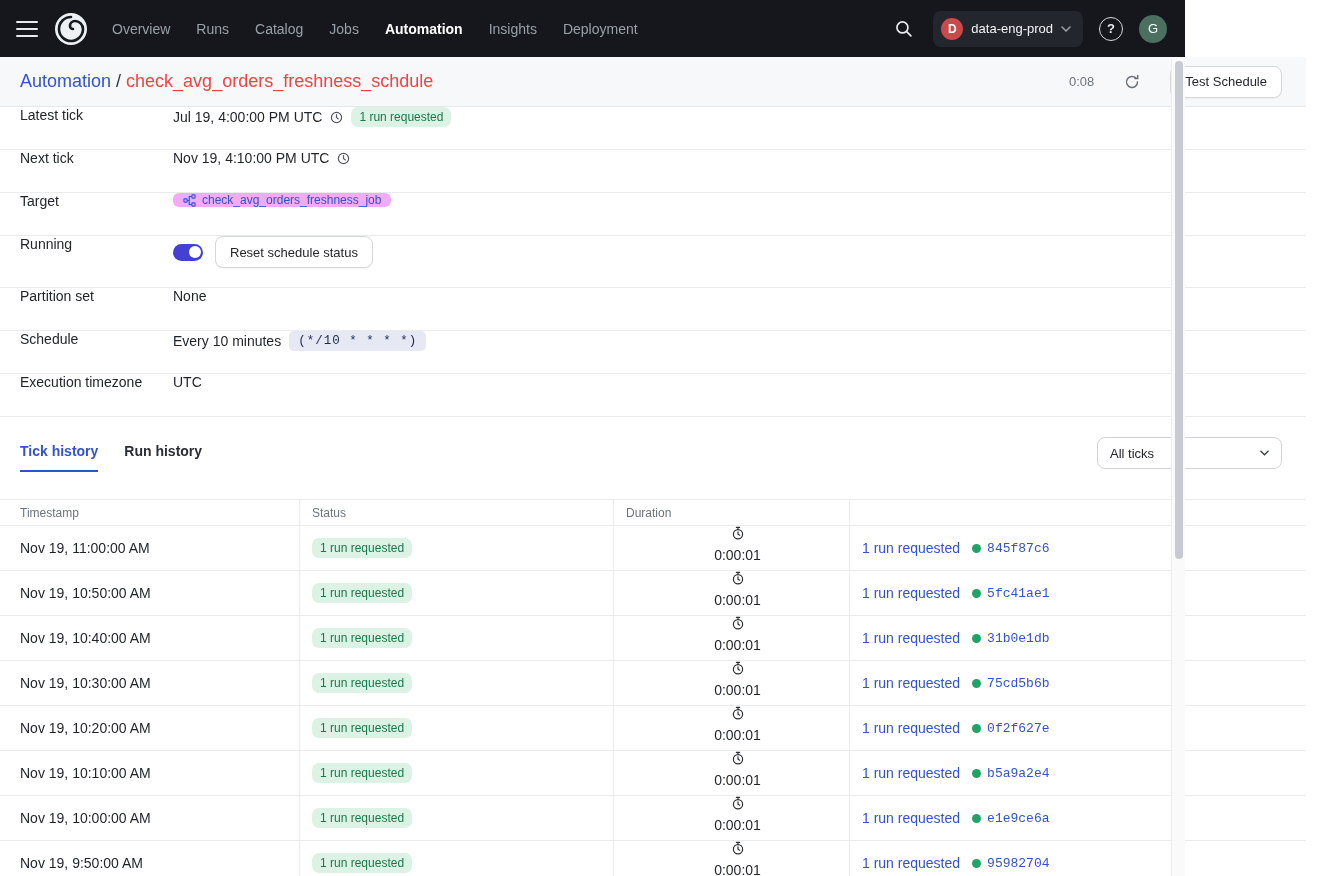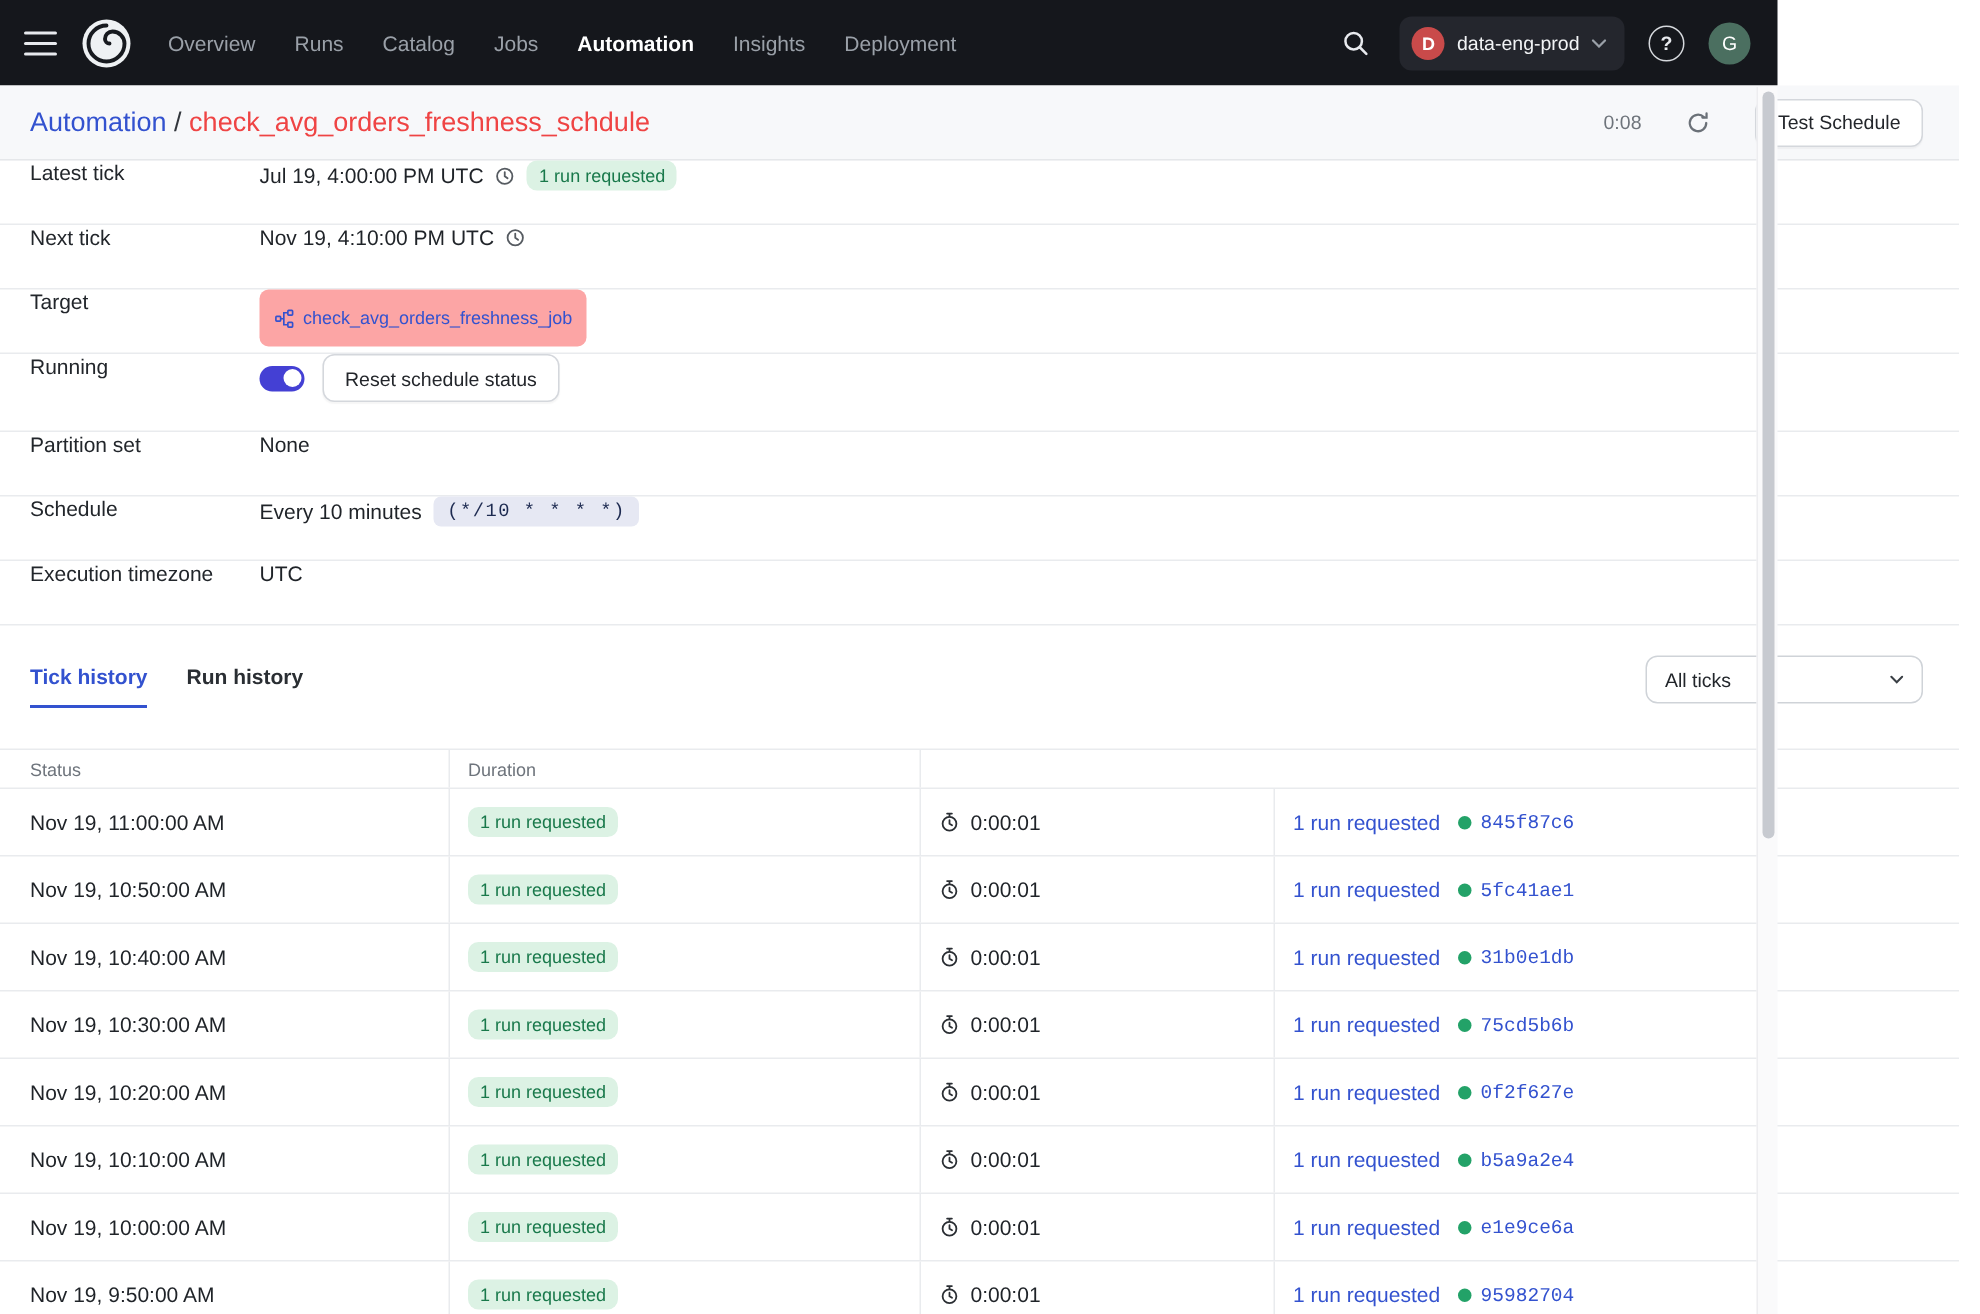--- a/index.html
+++ b/index.html
@@ -51,22 +51,22 @@
         font-family:"Liberation Sans", sans-serif; box-shadow:0 1px 1px rgba(0,0,0,.04); }
 
   
   .details{ width:1306px; }
   .drow{ display:flex; align-items:flex-start; min-height:43px; border-bottom:1px solid #e9ebee; padding-left:20px; }
   .drow.tall{ min-height:52px; }
   .dlabel{ width:153px; font-size:14px; color:#22262b; flex:none; }
   .dvalue{ display:flex; align-items:center; gap:8px; font-size:14px; color:#1f2328; }
   .pill{ display:inline-flex; align-items:center; border-radius:7px; padding:3px 8px; font-size:12px; }
   .pill.green{ background:var(--green_bg); color:var(--green_text); }
-  .job-pill{ display:inline-flex; align-items:center; gap:6px; background:#fca5a5; border-radius:6px;
-             padding:12px 10px; font-size:12px; color:var(--accent); text-decoration:none; cursor:pointer; }
+  .job-pill{ display:inline-flex; align-items:center; gap:6px; background:#f0abfc; border-radius:6px;
+             padding:0 10px; font-size:12px; color:var(--accent); text-decoration:none; cursor:pointer; }
   .toggle{ width:30px; height:17px; border-radius:9px; background:var(--toggle); position:relative; cursor:pointer; flex:none; }
   .toggle .knob{ position:absolute; right:2.5px; top:2.5px; width:12px; height:12px; border-radius:50%; background:#fff; }
   .cron-pill{ background:#e6e8f3; border-radius:5px; padding:3px 9px; font-size:12.5px; color:#1d2a50;
               font-family:"Liberation Mono", monospace; letter-spacing:1px; }
   .reset-btn{ margin-left:4px; }
 
   
   .tabs-row{ width:1306px; display:flex; justify-content:space-between; align-items:center; padding:20px 24px 0 20px; }
   .tabs{ display:flex; gap:26px; }
   .tab{ font-size:14px; font-weight:700; color:#2a2e33; padding-bottom:13px; position:relative; cursor:pointer; }
@@ -78,21 +78,21 @@
 
   
   .ticks{ width:1306px; margin-top:22px; }
   .thead,.trow{ display:grid; grid-template-columns:300px 314px 236px 1fr; align-items:stretch; }
   .thead{ border-top:1px solid #e9ebee; border-bottom:1px solid #e9ebee; height:27px; }
   .thead>div{ display:flex; align-items:center; font-size:12px; color:#6e747c; padding-left:12px; }
   .trow{ border-bottom:1px solid #e9ebee; height:45px; }
   .trow>div{ display:flex; align-items:center; padding-left:12px; font-size:14px; }
   .thead>div:nth-child(-n+3), .trow>div:nth-child(-n+3){ border-right:1px solid #e9ebee; }
   .thead>div:first-child, .trow>div:first-child{ padding-left:20px; }
-  .c-du{ gap:7px; }
+  .c-du{ gap:7px;flex-direction:column; }
   .c-re{ gap:0; }
   .link{ color:var(--accent); text-decoration:none; cursor:pointer; }
   .dot{ width:9px; height:9px; border-radius:50%; background:var(--dot_green); margin:0 6px 0 12px; flex:none; }
   .runid{ color:var(--accent); text-decoration:none; cursor:pointer;
           font-family:"Liberation Mono", monospace; font-size:13px; }
 
   
   .scrollbar{ position:absolute; top:58px; right:0; bottom:0; width:14px; background:#fafafb; border-left:1px solid #ededf0; }
   .scroll-thumb{ position:absolute; top:3px; left:2.5px; width:8px; height:498px; border-radius:4px; background:#c7cad0; cursor:pointer; }
 </style>
@@ -251,20 +251,21 @@
       <span style="display:flex;">
         <svg width="9" height="6" viewBox="0 0 10 6">
             <path d="M1 1l4 4 4-4" stroke="#3a3f45" stroke-width="1.5" fill="none" stroke-linecap="round"></path>
           </svg>
       </span>
     </div>
   </div>
 
   <div class="ticks">
     <div class="thead">
+      <div>Timestamp</div>
       <div>Status</div>
       <div>Duration</div>
     </div>
 
     <div class="trow">
       <div>
           <span>Nov 19, 11:00:00 AM</span>
         </div>
       <div>
           <span class="pill green">1 run requested</span>

